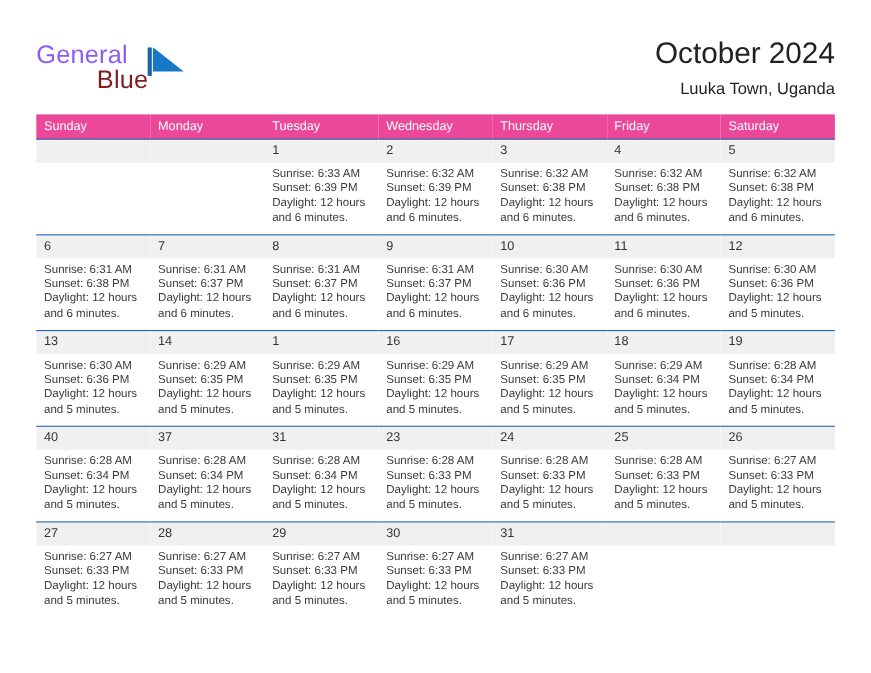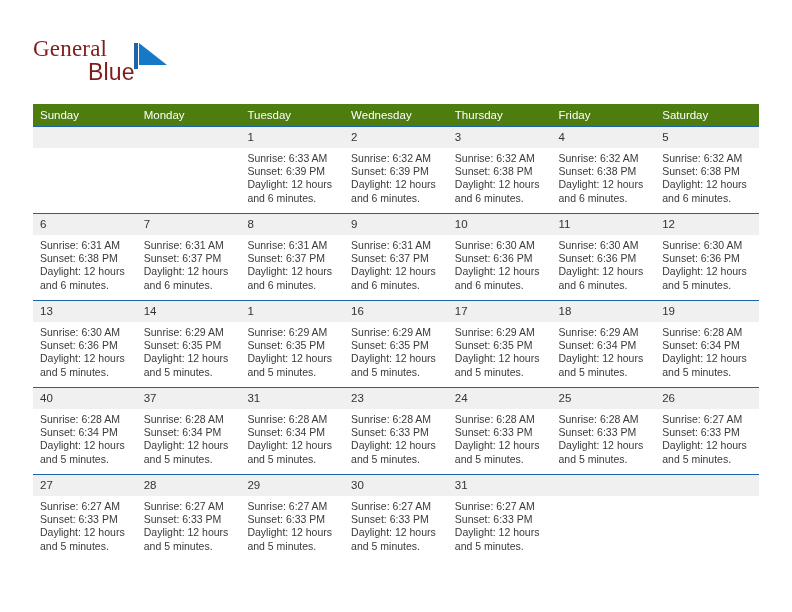--- a/index.html
+++ b/index.html
@@ -35,22 +35,22 @@
     top: 36px;
     width: 200px;
     height: 52px;
   }
   .brand-general {
     position: absolute;
     left: 0;
     top: 0;
     font-size: 23px;
     letter-spacing: 0.2px;
-    color: #7f1d1d;
-    font-family: Liberation Serif, serif;
+    color: #8b5cf6;
+    font-family: Liberation Sans, sans-serif;
   }
   .brand-blue {
     position: absolute;
     left: 55px;
     top: 23px;
     font-size: 23px;
     letter-spacing: 0.2px;
     color: #7f1d1d;
     font-family: "Liberation Sans", sans-serif;
   }
@@ -84,21 +84,21 @@
   
   .calendar {
     position: absolute;
     left: 33px;
     top: 104px;
     width: 726px;
     border-collapse: collapse;
     table-layout: fixed;
   }
   .calendar th {
-    background: #4d7c0f;
+    background: #ec4899;
     color: #ffffff;
     font-size: 11.5px;
     font-weight: normal;
     text-align: left;
     padding: 5px 0 5px 7px;
     height: 12px;
     border: none;
   }
   .calendar td {
     vertical-align: top;
@@ -146,20 +146,24 @@
       <span class="brand-general">General</span>
       <span class="brand-flag">
         <svg width="34" height="26" viewBox="0 0 34 26" xmlns="http://www.w3.org/2000/svg">
           <rect x="0" y="0" width="4" height="26" fill="#1c63ab"></rect>
           <polygon points="5,0 33,22 5,22" fill="#1878c8"></polygon>
         </svg>
       </span>
       <span class="brand-blue">Blue</span>
     </div>
 
+    <div class="title-block">
+      <div class="cal-title">October 2024</div>
+      <div class="cal-subtitle">Luuka Town, Uganda</div>
+    </div>
 
   </div>
 
   <table class="calendar">
     <thead>
       <tr>
         <th>Sunday</th>
         <th>Monday</th>
         <th>Tuesday</th>
         <th>Wednesday</th>

